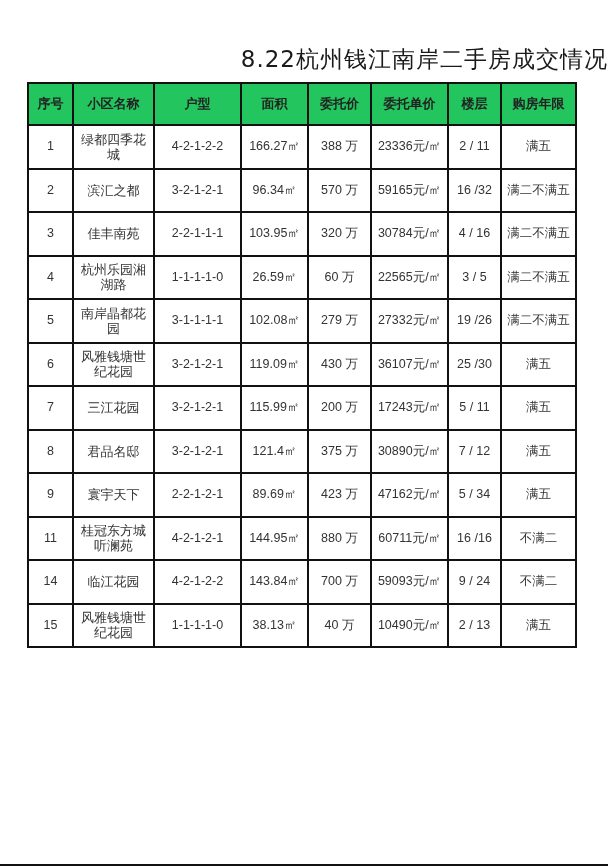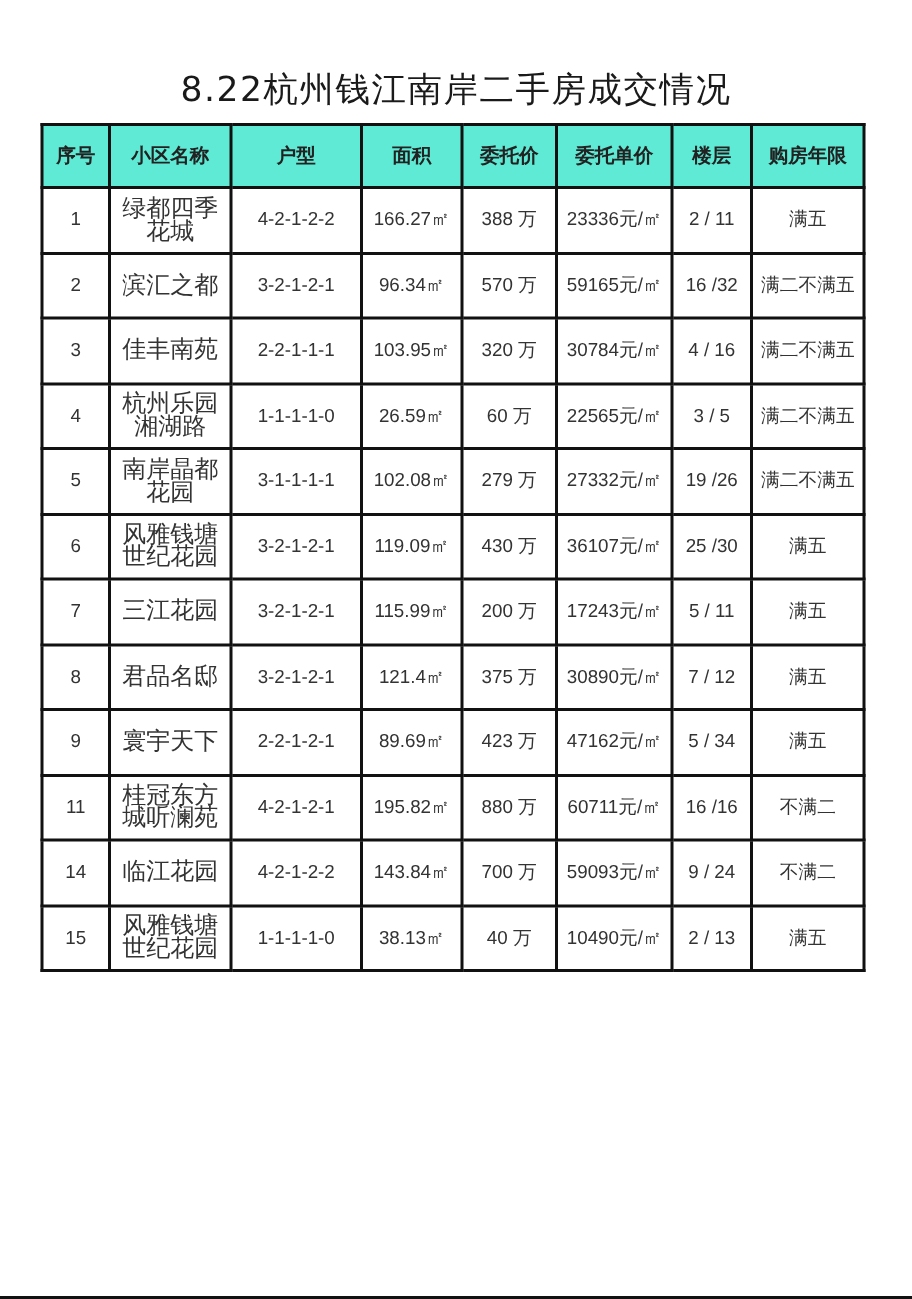--- a/index.html
+++ b/index.html
@@ -1,26 +1,26 @@
 <!DOCTYPE html>
 <html><head>
   <meta charset="utf-8">
   <style>
     html, body { margin: 0; padding: 0; background: #ffffff; }
     body { width: 608px; height: 866px; position: relative; overflow: hidden;
            font-family: "DejaVu Sans", "Liberation Sans", sans-serif; color: #222; }
-    .title { position: absolute; top: 44px; left: 0; width: 608px; text-align: center;
+    .title { position: absolute; top: 44px; left: 0; width: 608px; text-align: right;
              font-size: 23px; letter-spacing: 1px; color: #1a1a1a; }
     table { position: absolute; left: 27px; top: 82px; border-collapse: collapse;
             table-layout: fixed; width: 548px; }
     th, td { border: 2px solid #111; text-align: center; vertical-align: middle; padding: 0 2px;
              font-family: "Liberation Sans", "DejaVu Sans", sans-serif; }
-    th { background: #5eead4; height: 40px; font-size: 13px; font-weight: bold; color: #222; }
+    th { background: #22c55e; height: 40px; font-size: 13px; font-weight: bold; color: #222; }
     td { height: 41.5px; font-size: 12.5px; color: #333; line-height: 15px; }
-    td.name { font-size: 16px; }
+    td.name { font-size: 13px; }
     .bottom-rule { position: absolute; left: 0; width: 608px; top: 864px; height: 2px; background: #111; }
   </style>
 </head>
 <body>
 
 <div class="title">8.22杭州钱江南岸二手房成交情况</div>
 
 <table>
   <colgroup>
     <col style="width:45px">
@@ -132,21 +132,21 @@
         <td>89.69㎡</td>
         <td>423 万</td>
         <td>47162元/㎡</td>
         <td>5 / 34</td>
         <td>满五</td>
       </tr>
       <tr>
         <td>11</td>
         <td class="name">桂冠东方城听澜苑</td>
         <td>4-2-1-2-1</td>
-        <td>195.82㎡</td>
+        <td>144.95㎡</td>
         <td>880 万</td>
         <td>60711元/㎡</td>
         <td>16 /16</td>
         <td>不满二</td>
       </tr>
       <tr>
         <td>14</td>
         <td class="name">临江花园</td>
         <td>4-2-1-2-2</td>
         <td>143.84㎡</td>

